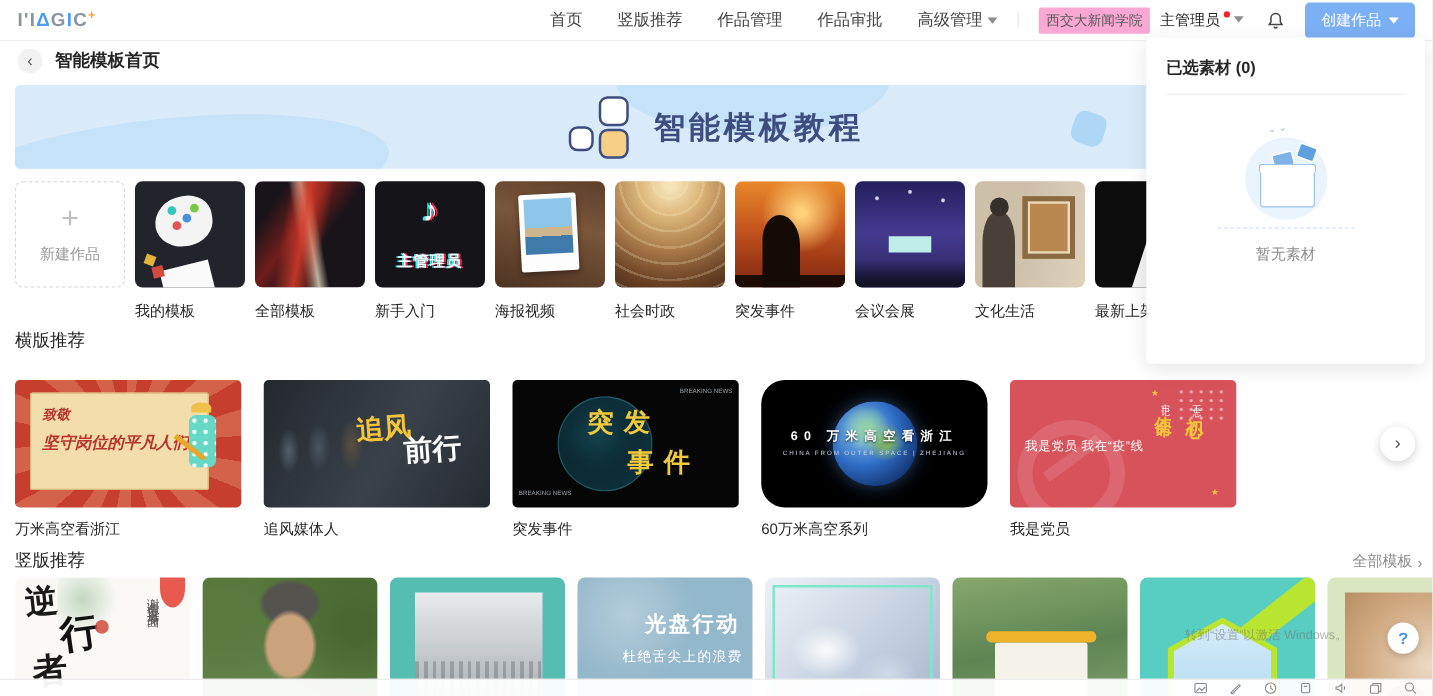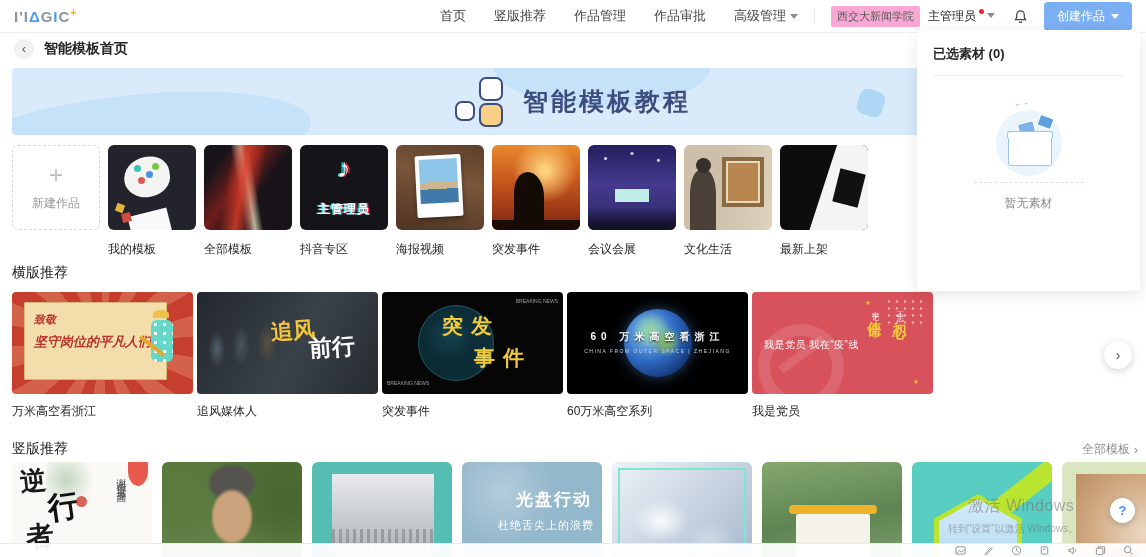--- a/index.html
+++ b/index.html
@@ -116,21 +116,21 @@
       background:linear-gradient(transparent,#141229 80%); }
 
   .t-new-arrivals { background:#0d0d0d; }
   .t-new-arrivals::before { content:""; position:absolute; right:-16px; top:-10px; width:60px; height:110px;
       background:#f4f4f4; transform:rotate(18deg); }
   .t-new-arrivals::after { content:""; position:absolute; right:6px; top:26px; width:26px; height:34px;
       background:#111; transform:rotate(14deg); }
 
   
   .h-title { position:absolute; left:12px; top:264px; font-size:14px; color:#262626; }
-  .h-cards { position:absolute; left:12px; top:292px; display:flex; gap:4px; }
+  .h-cards { position:absolute; left:12px; top:304px; display:flex; gap:18px; }
   .hcard { width:181px; }
   .hthumb { width:181px; height:102px; border-radius:4px; overflow:hidden; position:relative; cursor:pointer; }
   .hcap { margin-top:9px; font-size:12px; color:#262626; }
 
   .hc1 .hthumb { background:repeating-conic-gradient(from 8deg at 50% 50%, #c63f2e 0deg 13deg, #d4624a 13deg 26deg); }
   .hc1 .panel-beige { position:absolute; left:12px; top:10px; right:26px; bottom:14px; background:#f3ddab;
       border-radius:2px; box-shadow:inset 0 0 0 1px #d8b878; padding:10px 10px; }
   .hc1 .l1 { font-size:11px; font-weight:bold; color:#b7352c; font-style:italic; }
   .hc1 .l2 { font-size:13px; font-weight:bold; color:#b7352c; margin-top:6px; font-style:italic; }
   .hc1 .farmer { position:absolute; right:18px; top:18px; width:26px; height:60px; }
@@ -149,21 +149,21 @@
 
   .hc3 .hthumb { background:#060606; }
   .hc3 .globe { position:absolute; left:36px; top:13px; width:76px; height:76px; border-radius:50%;
       background:radial-gradient(circle at 42% 40%, #14424e, #071c24 72%);
       box-shadow:inset 0 0 0 1px rgba(70,170,180,.35), inset -8px -6px 18px rgba(40,120,130,.25); }
   .hc3 .tb1 { position:absolute; left:60px; top:20px; font-size:21px; font-weight:900; color:#f0c93c; letter-spacing:8px; }
   .hc3 .tb2 { position:absolute; left:92px; top:52px; font-size:21px; font-weight:900; color:#f0c93c; letter-spacing:8px; }
   .hc3 .bn-tr { position:absolute; right:5px; top:6px; font-size:5px; color:#9aa0a6; }
   .hc3 .bn-bl { position:absolute; left:5px; bottom:8px; font-size:5px; color:#9aa0a6; }
 
-  .hc4 .hthumb { background:#000; }
+  .hc4 .hthumb { background:#000;border-radius:19px; }
   .hc4 .earth { position:absolute; left:57px; top:17px; width:68px; height:68px; border-radius:50%;
       background:radial-gradient(circle at 40% 32%, #8fd0a8 6%, transparent 30%),
                  radial-gradient(circle at 62% 48%, #7ab06a 8%, transparent 28%),
                  radial-gradient(circle at 35% 35%, #8ac5ea, #2e6bc4 45%, #173a7a 75%, #0a1c3e);
       box-shadow:0 0 14px rgba(90,150,240,.45); }
   .hc4 .el1 { position:absolute; left:0; right:0; top:38px; text-align:center; font-size:10px; color:#fff;
       font-weight:bold; letter-spacing:5px; text-shadow:0 1px 2px rgba(0,0,0,.8); }
   .hc4 .el2 { position:absolute; left:0; right:0; top:56px; text-align:center; font-size:5px; color:#c9d4e2; letter-spacing:1.5px; }
 
   .hc5 .hthumb { background:#2c3136; }
@@ -361,27 +361,31 @@
     </div>
     <div class="cat">
       <div class="cat-thumb t-all"></div>
       <div class="cat-label">全部模板</div>
     </div>
     <div class="cat">
       <div class="cat-thumb t-douyin">
         <span class="note">♪</span>
         <span class="dy-label">主管理员</span>
       </div>
-      <div class="cat-label">抖音专区</div>
+      <div class="cat-label">新手入门</div>
     </div>
     <div class="cat">
       <div class="cat-thumb t-poster">
         <i class="polaroid"></i>
       </div>
       <div class="cat-label">海报视频</div>
+    </div>
+    <div class="cat">
+      <div class="cat-thumb t-social"></div>
+      <div class="cat-label">社会时政</div>
     </div>
     <div class="cat">
       <div class="cat-thumb t-fire"></div>
       <div class="cat-label">突发事件</div>
     </div>
     <div class="cat">
       <div class="cat-thumb t-conf">
         <i class="screen"></i>
       </div>
       <div class="cat-label">会议会展</div>
@@ -510,21 +514,20 @@
         <i class="ecard1"></i>
         <i class="ecard2"></i>
         <i class="ebox"></i>
       </div>
       <i class="ground"></i>
       <div class="empty-text">暂无素材</div>
     </div>
   </div>
 
   <div class="watermark">
-    <div class="wm1">激活 Windows</div>
     <div class="wm2">转到“设置”以激活 Windows。</div>
   </div>
 
   <div class="help-fab">?</div>
 
   <div class="bottom-bar">
     <span class="bb-icon">
       <svg width="11" height="11" viewBox="0 0 12 12" fill="none" stroke="#8c8c8c" stroke-width="1">
           <rect x="1" y="2" width="10" height="8" rx="1"></rect>
           <path d="M2 9 l3-3 2 2 3-3"></path>

